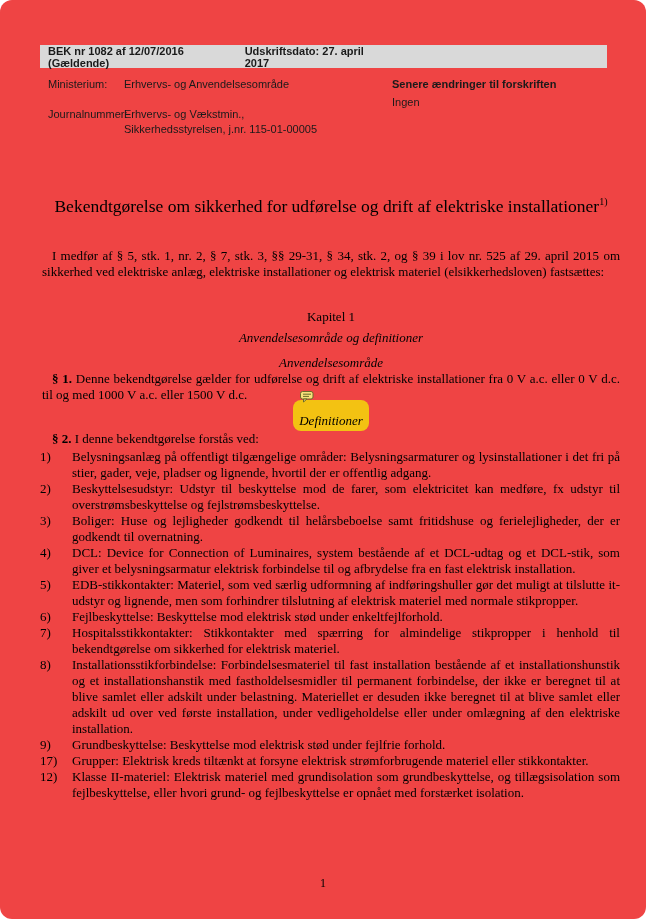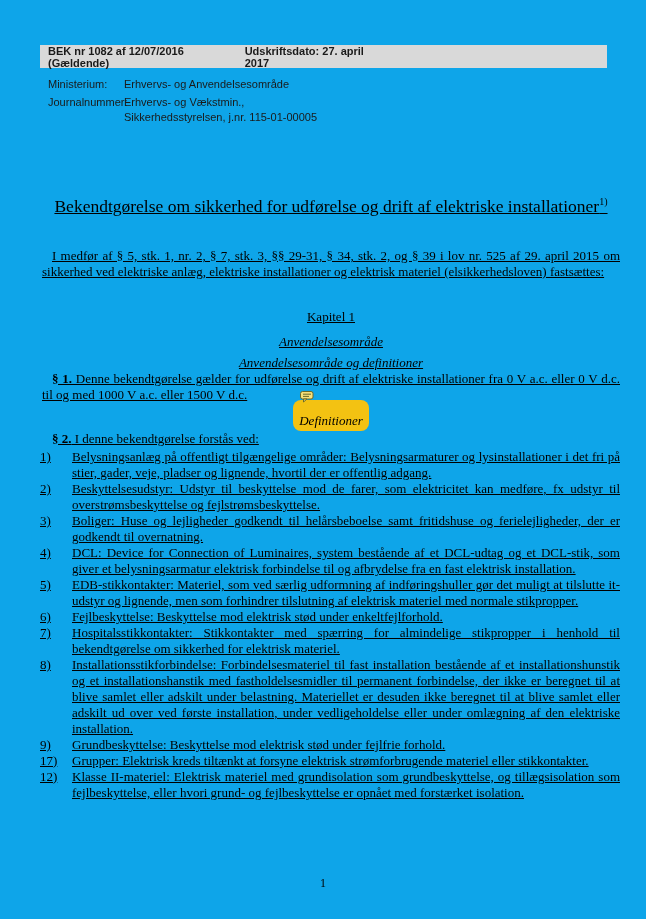--- a/index.html
+++ b/index.html
@@ -4,21 +4,21 @@
 <style>
   * { box-sizing: border-box; margin: 0; padding: 0; }
   html, body { width: 646px; height: 919px; }
   body {
     background: #ffffff;
     color: #000000;
     font-family: "Liberation Serif", "DejaVu Serif", serif;
     position: relative;
     overflow: hidden;
   }
-  .page { position: absolute; inset: 0; background: #0ea5e9; }
+  .page { position: absolute; inset: 0; background: #ef4444; border-radius: 12px; }
 
   
   .doc-header {
     position: absolute;
     left: 40px; right: 39px; top: 45px;
     font-family: "Liberation Sans", "DejaVu Sans", sans-serif;
     font-size: 11px;
     color: #1a1a1a;
   }
   .header-bar {
@@ -29,38 +29,37 @@
     justify-content: space-between;
     padding: 0 8px;
     font-weight: bold;
   }
   .header-bar .bar-right { margin-right: 210px; }
   .meta { position: relative; margin-top: 9px; min-height: 50px; }
   .meta-left {
     margin-left: 8px;
     display: grid;
     grid-template-columns: 76px auto;
-    row-gap: 4px;
+    row-gap: 16px;
     line-height: 14px;
   }
   .meta-right {
     position: absolute;
     left: 352px; top: 0;
     line-height: 14px;
   }
   .meta-right .senere { font-weight: bold; margin-bottom: 4px; }
   .val-line { line-height: 15px; }
 
   
   .content {
     position: absolute;
     left: 42px; right: 26px; top: 190px;
     font-size: 13px;
     line-height: 16px;
-    text-decoration: underline;
   }
   .doc-title {
     text-align: center;
     font-size: 17.5px;
     font-weight: normal;
     line-height: 24px;
   }
   .doc-title sup { font-size: 10px; }
   p.body-par {
     text-align: justify;
@@ -122,32 +121,36 @@
     <div class="meta">
       <div class="meta-left">
         <span>Ministerium:</span>
         <span>Erhvervs- og Anvendelsesområde</span>
         <span>Journalnummer:</span>
         <span>
           <span class="val-line" style="display:block">Erhvervs- og Vækstmin.,</span>
           <span class="val-line" style="display:block">Sikkerhedsstyrelsen, j.nr. 115-01-00005</span>
         </span>
       </div>
+      <div class="meta-right">
+        <div class="senere">Senere ændringer til forskriften</div>
+        <div>Ingen</div>
+      </div>
     </div>
   </div>
 
   <div class="content">
 
     <h1 class="doc-title"><span>Bekendtgørelse om sikkerhed for udførelse og drift af elektriske installationer</span><sup>1)</sup></h1>
 
     <p class="body-par intro">I medfør af § 5, stk. 1, nr. 2, § 7, stk. 3, §§ 29-31, § 34, stk. 2, og § 39 i lov nr. 525 af 29. april 2015 om sikkerhed ved elektriske anlæg, elektriske installationer og elektrisk materiel (elsikkerhedsloven) fastsættes:</p>
 
     <div class="center-head kapitel">Kapitel 1</div>
+    <div class="center-head italic subtitle">Anvendelsesområde og definitioner</div>
     <div class="center-head italic section-head">Anvendelsesområde</div>
-    <div class="center-head italic subtitle">Anvendelsesområde og definitioner</div>
 
     <p class="body-par s1"><span class="par-label">§ 1.</span><span> Denne bekendtgørelse gælder for udførelse og drift af elektriske installationer fra 0 V a.c. eller 0 V d.c. til og med 1000 V a.c. eller 1500 V d.c.</span></p>
 
     <div class="annotation-row">
       <span class="annotation">
         <span class="note-icon">
           <svg width="14" height="12" viewBox="0 0 14 12">
             <rect x="0.5" y="0.5" width="12.5" height="7.5" rx="2" fill="#f7e07a" stroke="#6b6b2a" stroke-width="1"></rect>
             <path d="M3.5 8 L3.5 11 L7 8 Z" fill="#f7e07a" stroke="#6b6b2a" stroke-width="1" stroke-linejoin="round"></path>
             <line x1="3" y1="3.2" x2="11" y2="3.2" stroke="#6b6b2a" stroke-width="1"></line>

